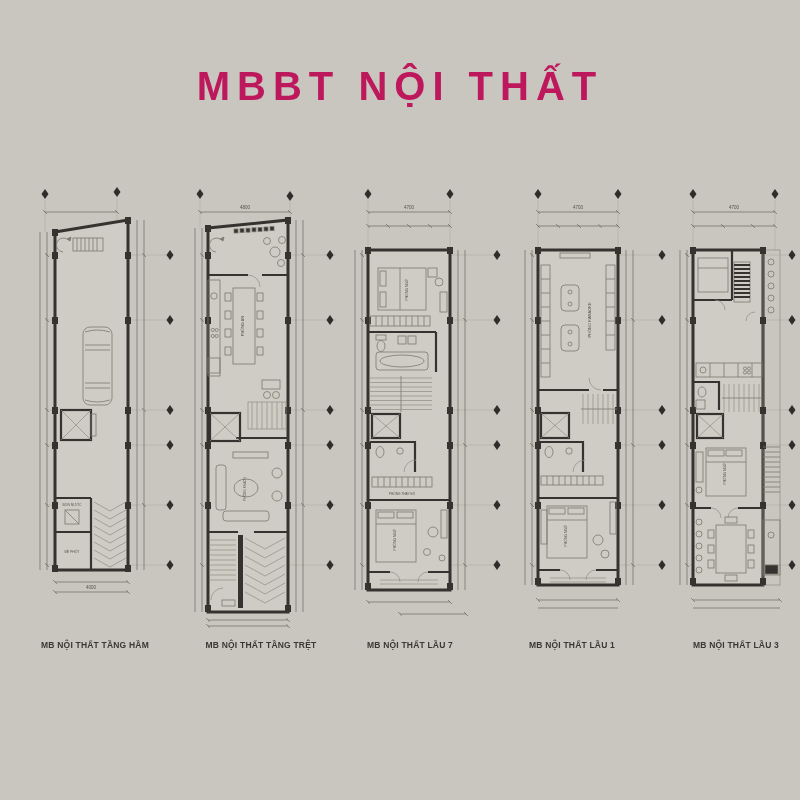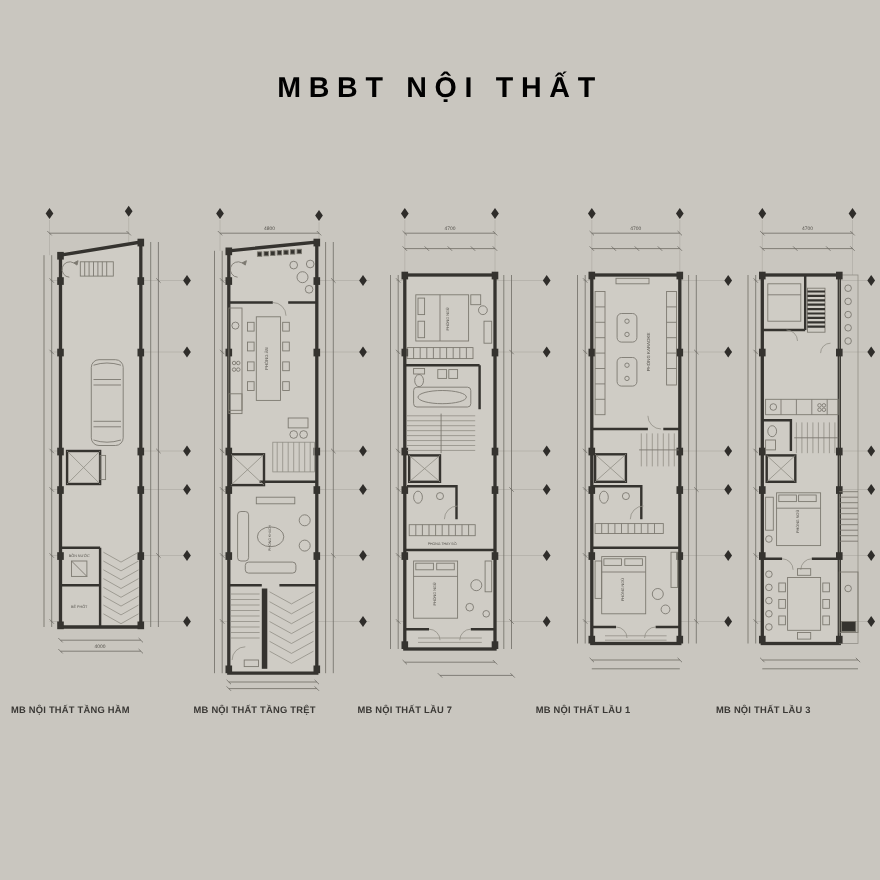--- a/index.html
+++ b/index.html
@@ -1,22 +1,22 @@
 <!DOCTYPE html>
 <html><head>
 <meta charset="utf-8">
 <style>
   html,body{margin:0;padding:0;}
   body{width:800px;height:800px;background:#c9c6bf;font-family:"Liberation Sans",sans-serif;overflow:hidden;}
   .sheet{position:relative;width:800px;height:800px;background:#c9c6bf;}
   .title{position:absolute;top:64px;left:0;width:800px;text-align:center;
-         font-size:26px;font-weight:800;letter-spacing:7px;color:#000000;}
+         font-size:40px;font-weight:800;letter-spacing:7px;color:#be185d;}
   .plan{position:absolute;top:180px;}
   .plan svg{display:block;}
-  .plan-label{position:absolute;top:640px;width:170px;text-align:left;
+  .plan-label{position:absolute;top:640px;width:170px;text-align:center;
               font-size:8.5px;font-weight:bold;color:#3a3835;letter-spacing:.2px;}
   svg text{fill:#55524c;}
   .wall{stroke:#35332f;stroke-width:3;fill:#cfccc5;}
   .wl{stroke:#35332f;stroke-width:2.2;fill:none;}
   .thin{stroke:#8f8c84;stroke-width:.7;fill:none;}
   .lite{stroke:#aeaba3;stroke-width:.6;fill:none;}
   .furn{stroke:#7b786f;stroke-width:.8;fill:none;}
   .dim{stroke:#6b6861;stroke-width:.7;fill:none;}
   .pil{fill:#35332f;}
   .dia{fill:#2f2d2a;}

